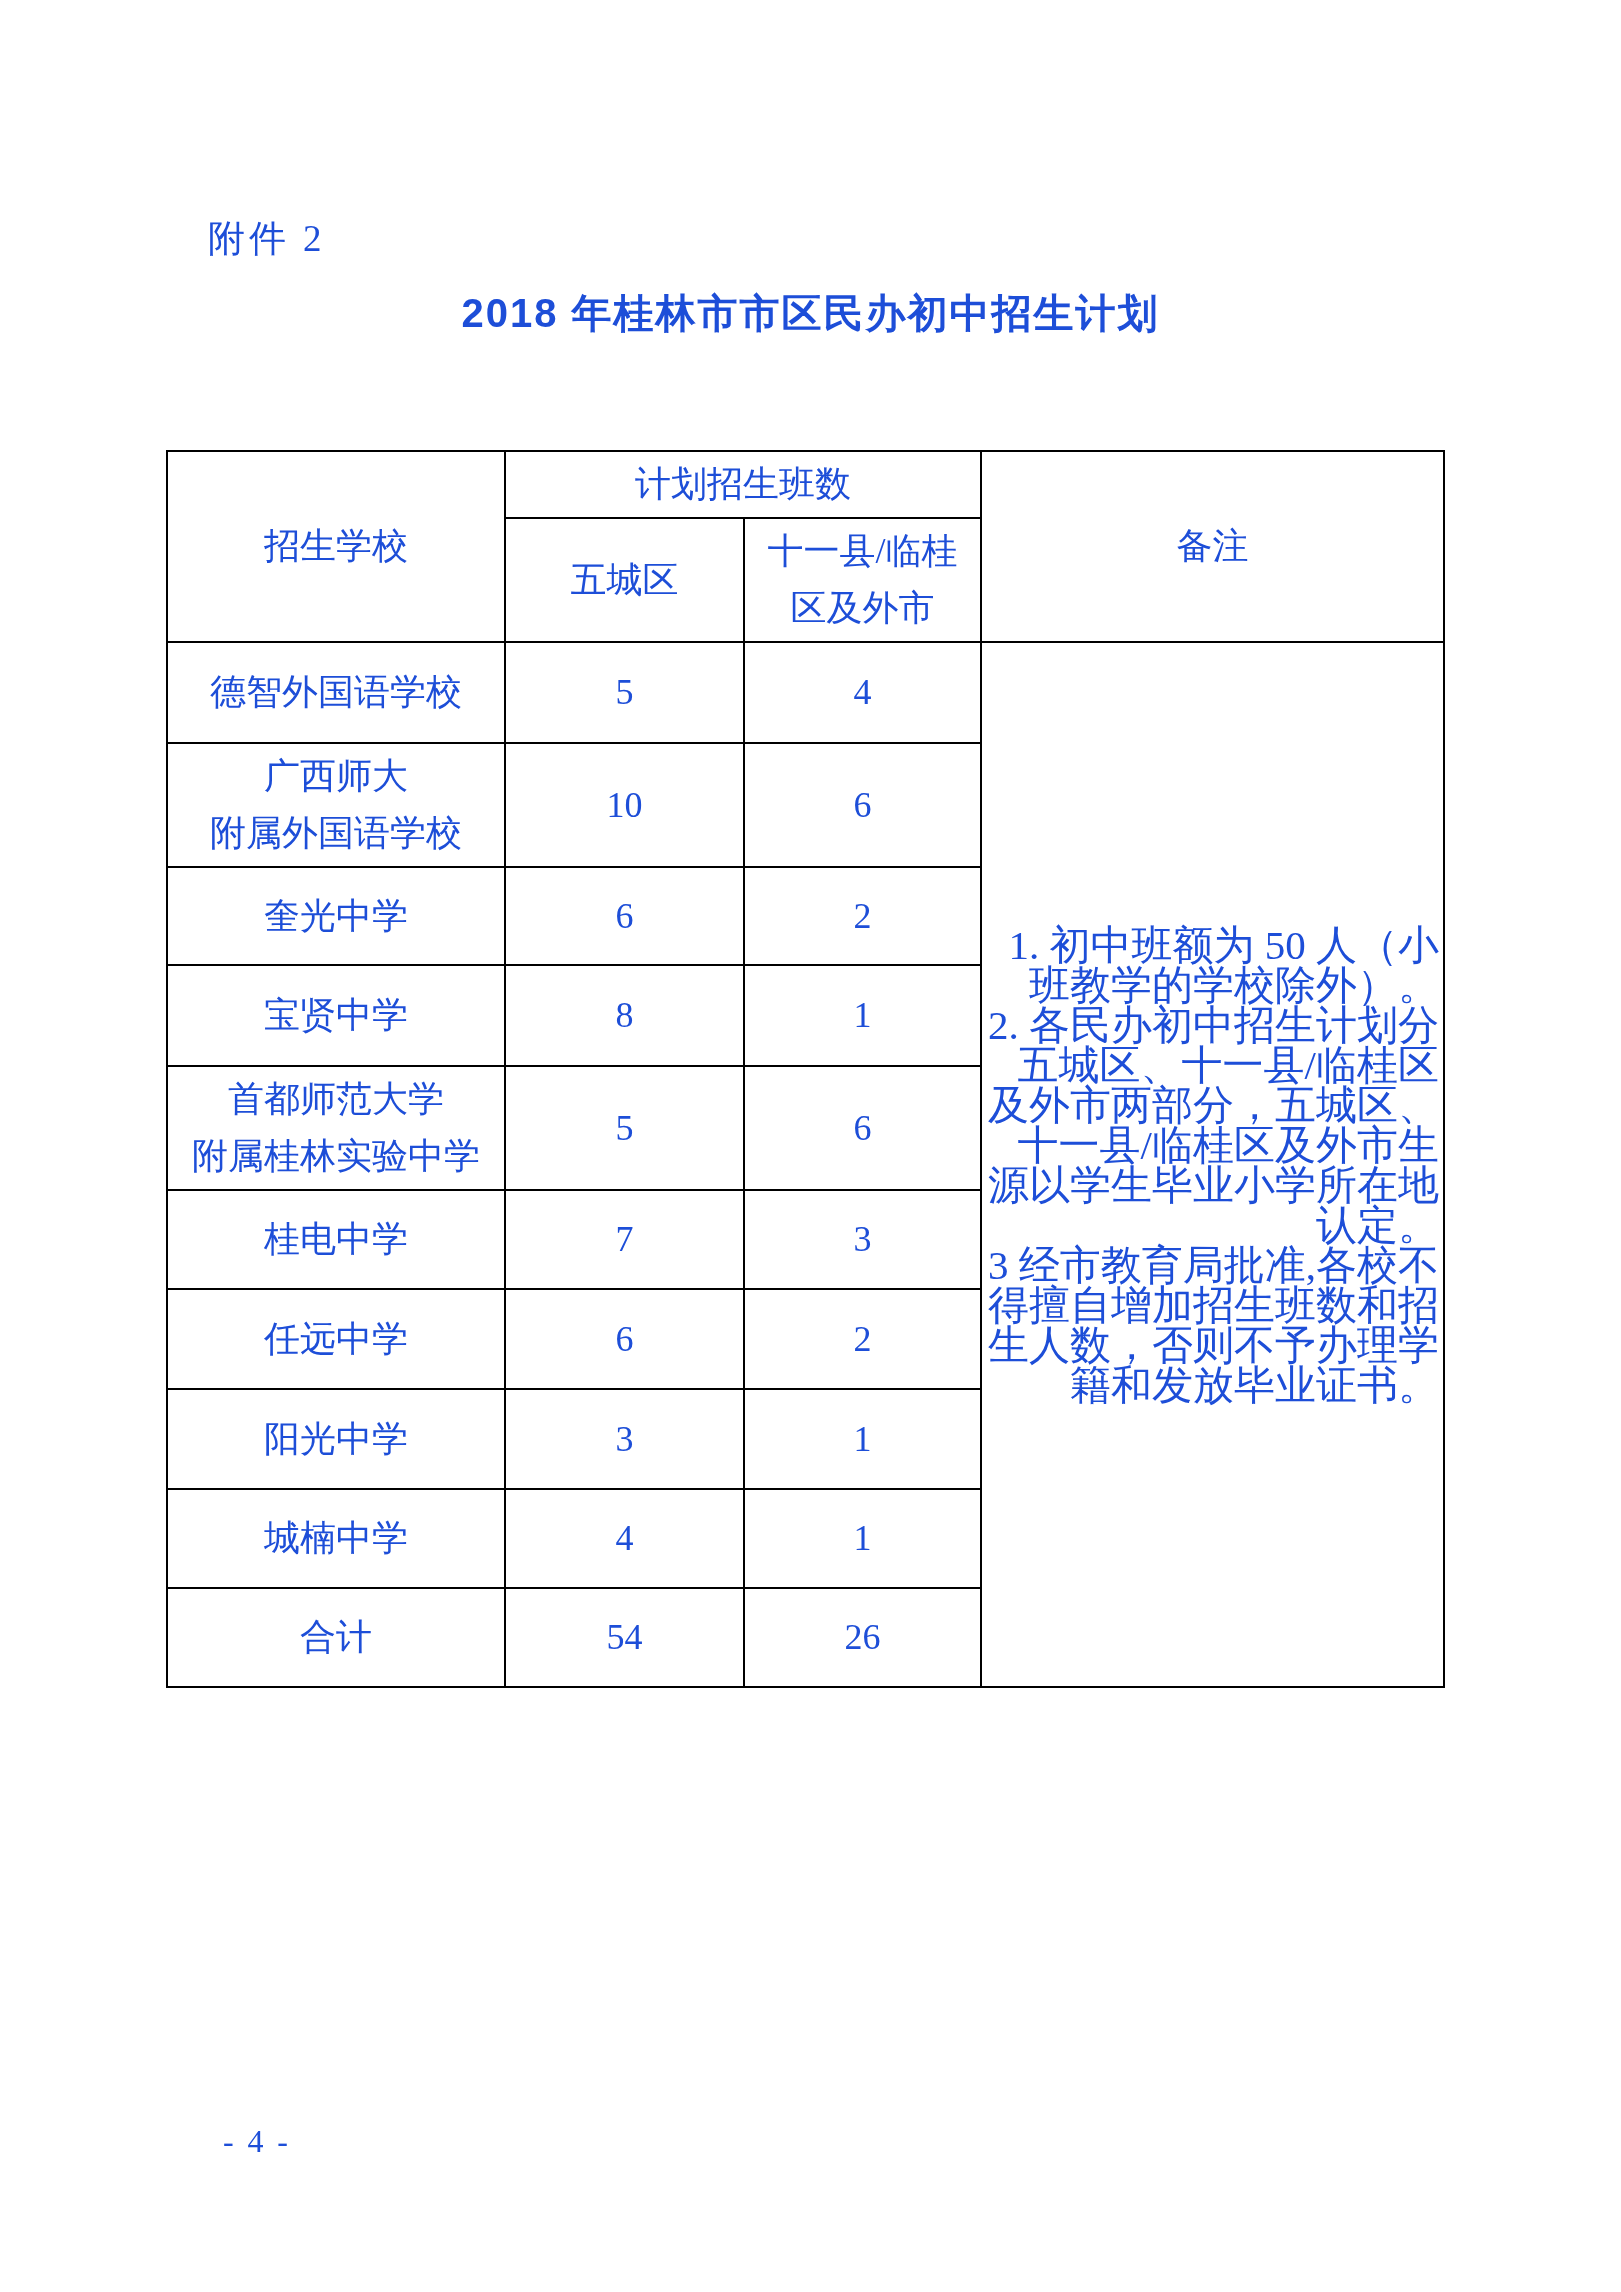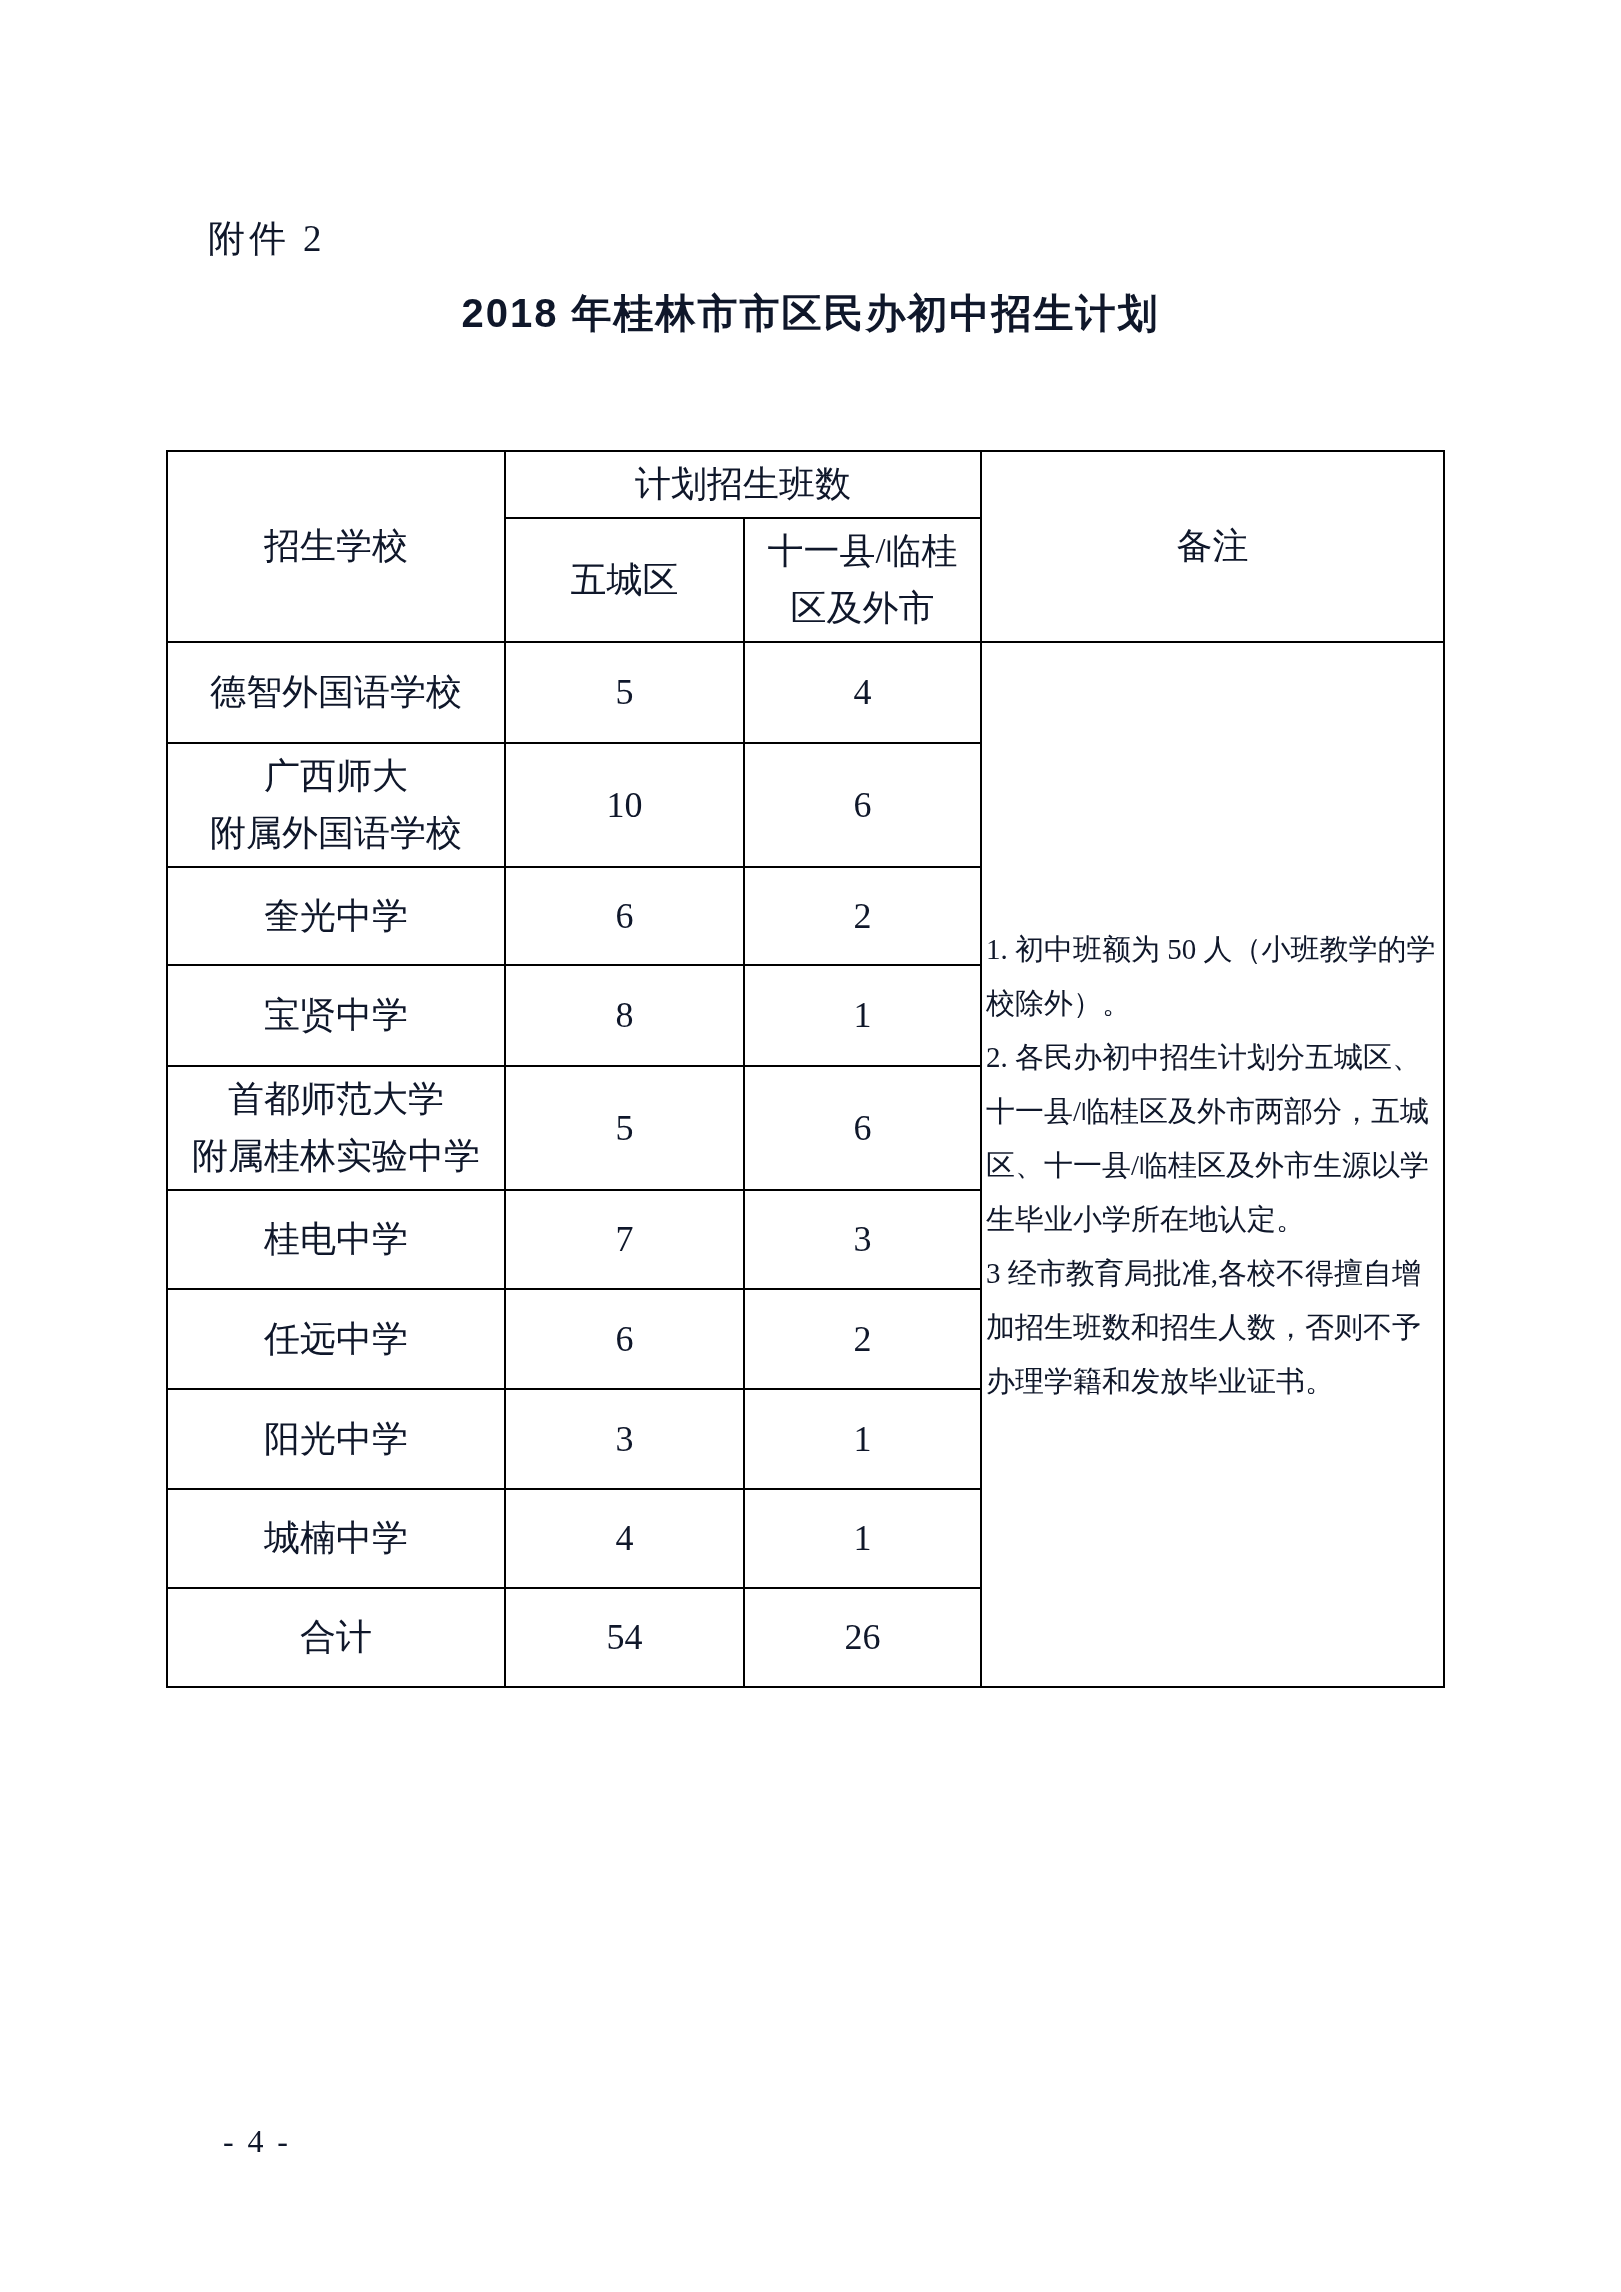--- a/index.html
+++ b/index.html
@@ -3,21 +3,21 @@
 <meta charset="utf-8">
 <style>
   * { margin: 0; padding: 0; box-sizing: border-box; }
   html, body { background: #e8e8e8; }
   .page {
     position: relative;
     width: 1621px;
     height: 2293px;
     margin: 0 auto;
     background: #ffffff;
-    color: #0f172a;
+    color: #1d4ed8;
     font-family: "Liberation Serif", "DejaVu Serif", serif;
     overflow: hidden;
   }
   .attachment-label {
     position: absolute;
     left: 208px;
     top: 214px;
     font-size: 37px;
     letter-spacing: 3.9px;
   }
@@ -64,23 +64,23 @@
   tr.r6 { height: 100px; }
   tr.r7 { height: 100px; }
   tr.r8 { height: 99px; }
   tr.total { height: 99px; }
   td.remarks-cell {
     text-align: left;
     vertical-align: middle;
     padding: 9.8px 9.8px 9.8px 13.7px;
   }
   .remark-p {
-    font-size: 29px;
-    line-height: 54px;
-    text-align: left;
+    font-size: 41px;
+    line-height: 40px;
+    text-align: right;
   }
   .page-number {
     position: absolute;
     left: 223px;
     top: 2123px;
     font-size: 32px;
     letter-spacing: 2.9px;
   }
 </style>
 </head>

